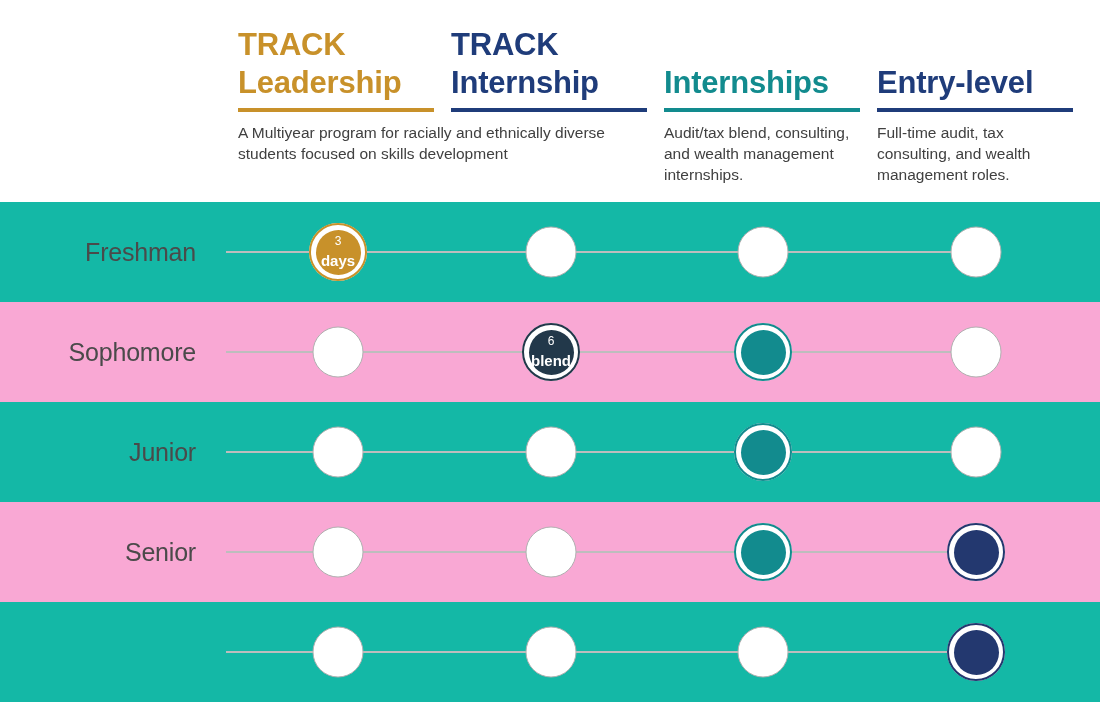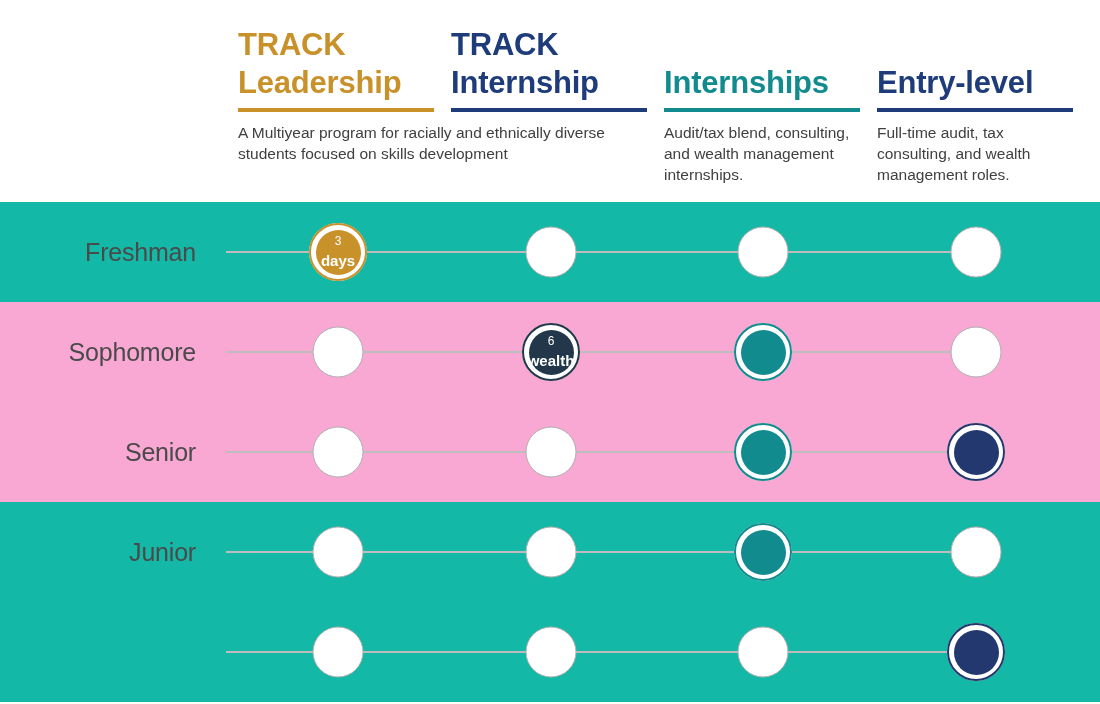--- a/index.html
+++ b/index.html
@@ -260,65 +260,65 @@
     <div class="row plain">
       <div class="row-label">Sophomore</div>
       <div class="track-line"></div>
       <div class="nodes">
         <div class="node empty n0"></div>
         <div class="node filled slate n1">
           <div class="ring">
             <div class="core">
               <span class="node-text">
                 <span class="num">6</span>
-                <span class="unit">wealth</span>
+                <span class="unit">blend</span>
               </span>
             </div>
           </div>
         </div>
         <div class="node filled teal n2">
           <div class="ring">
             <div class="core"></div>
           </div>
         </div>
         <div class="node empty n3"></div>
       </div>
     </div>
 
-    <div class="row plain">
-      <div class="row-label">Senior</div>
+    <div class="row shaded">
+      <div class="row-label">Junior</div>
       <div class="track-line"></div>
       <div class="nodes">
         <div class="node empty n0"></div>
         <div class="node empty n1"></div>
         <div class="node filled teal n2">
           <div class="ring">
             <div class="core"></div>
           </div>
         </div>
-        <div class="node filled navy n3">
-          <div class="ring">
-            <div class="core"></div>
-          </div>
-        </div>
-      </div>
-    </div>
-
-    <div class="row shaded">
-      <div class="row-label">Junior</div>
+        <div class="node empty n3"></div>
+      </div>
+    </div>
+
+    <div class="row plain">
+      <div class="row-label">Senior</div>
       <div class="track-line"></div>
       <div class="nodes">
         <div class="node empty n0"></div>
         <div class="node empty n1"></div>
         <div class="node filled teal n2">
           <div class="ring">
             <div class="core"></div>
           </div>
         </div>
-        <div class="node empty n3"></div>
+        <div class="node filled navy n3">
+          <div class="ring">
+            <div class="core"></div>
+          </div>
+        </div>
       </div>
     </div>
 
     <div class="row shaded">
       <div class="track-line"></div>
       <div class="nodes">
         <div class="node empty n0"></div>
         <div class="node empty n1"></div>
         <div class="node empty n2"></div>
         <div class="node filled navy n3">

